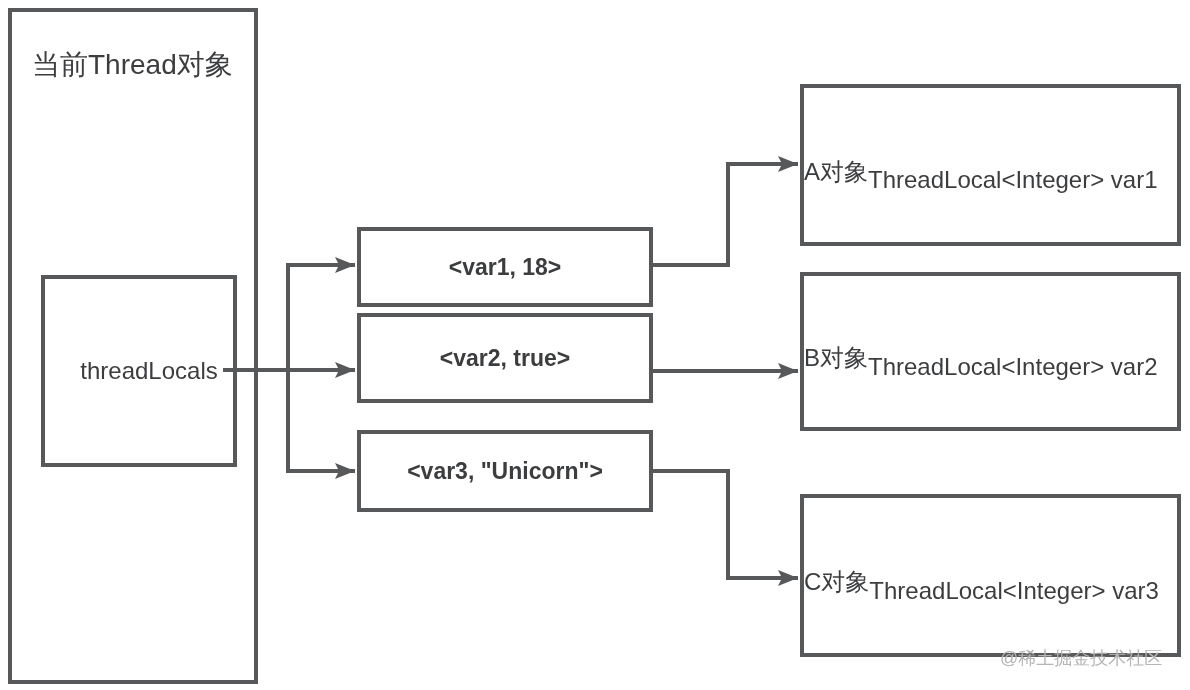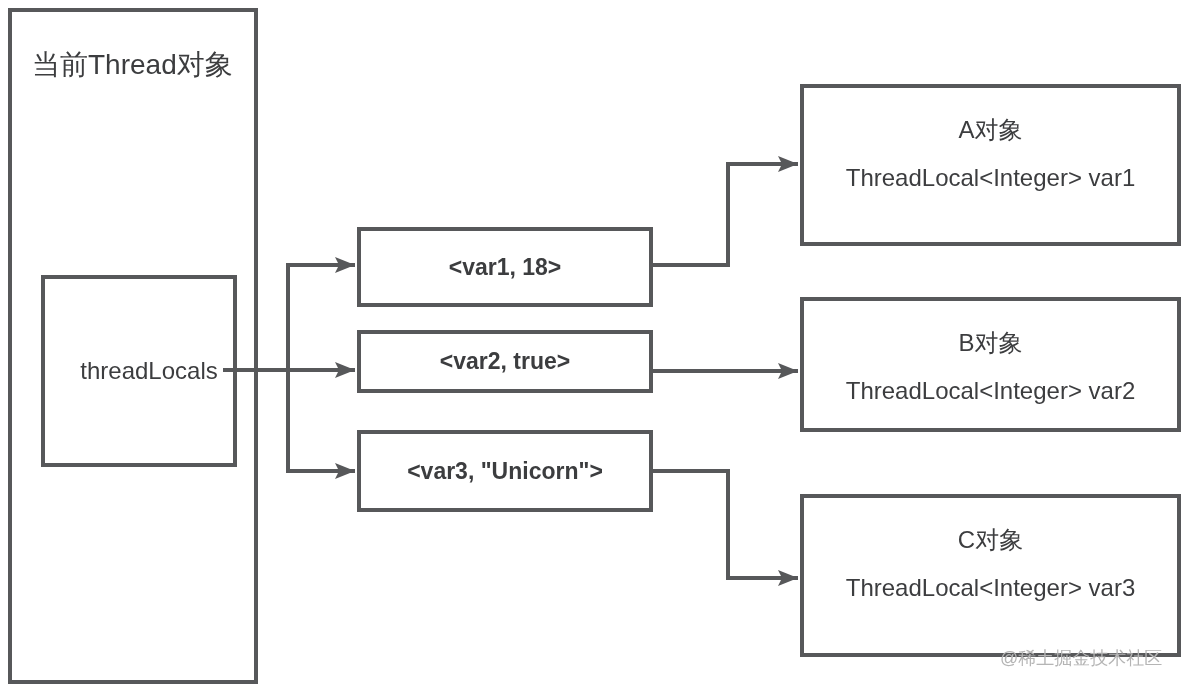--- a/index.html
+++ b/index.html
@@ -36,29 +36,29 @@
     left:41px;top:275px;width:196px;height:192px;
     font-size:24px;
     padding-left:20px;
   }
   .entry-box{
     left:357px;width:296px;
     font-size:23px;
     font-weight:bold;
   }
   .entry-1{top:227px;height:80px;}
-  .entry-2{top:330px;height:63px;}
+  .entry-2{top:313px;height:90px;}
   .entry-3{top:430px;height:82px;}
   .object-box{
     left:800px;width:381px;
-    display:flex;flex-direction:column;align-items:center;
-    padding-top:26px;
+    display:flex;flex-direction:row;align-items:center;
+    padding-top:13px;
   }
   .object-a{top:84px;height:162px;}
-  .object-b{top:297px;height:135px;}
+  .object-b{top:272px;height:159px;}
   .object-c{top:494px;height:163px;}
   .object-title{
     font-size:24px;line-height:32px;
   }
   .object-field{
     font-size:24px;line-height:30px;margin-top:17px;white-space:nowrap;
   }
   .arrow-layer{
     position:absolute;left:0;top:0;width:1190px;height:690px;
     z-index:3;pointer-events:none;

